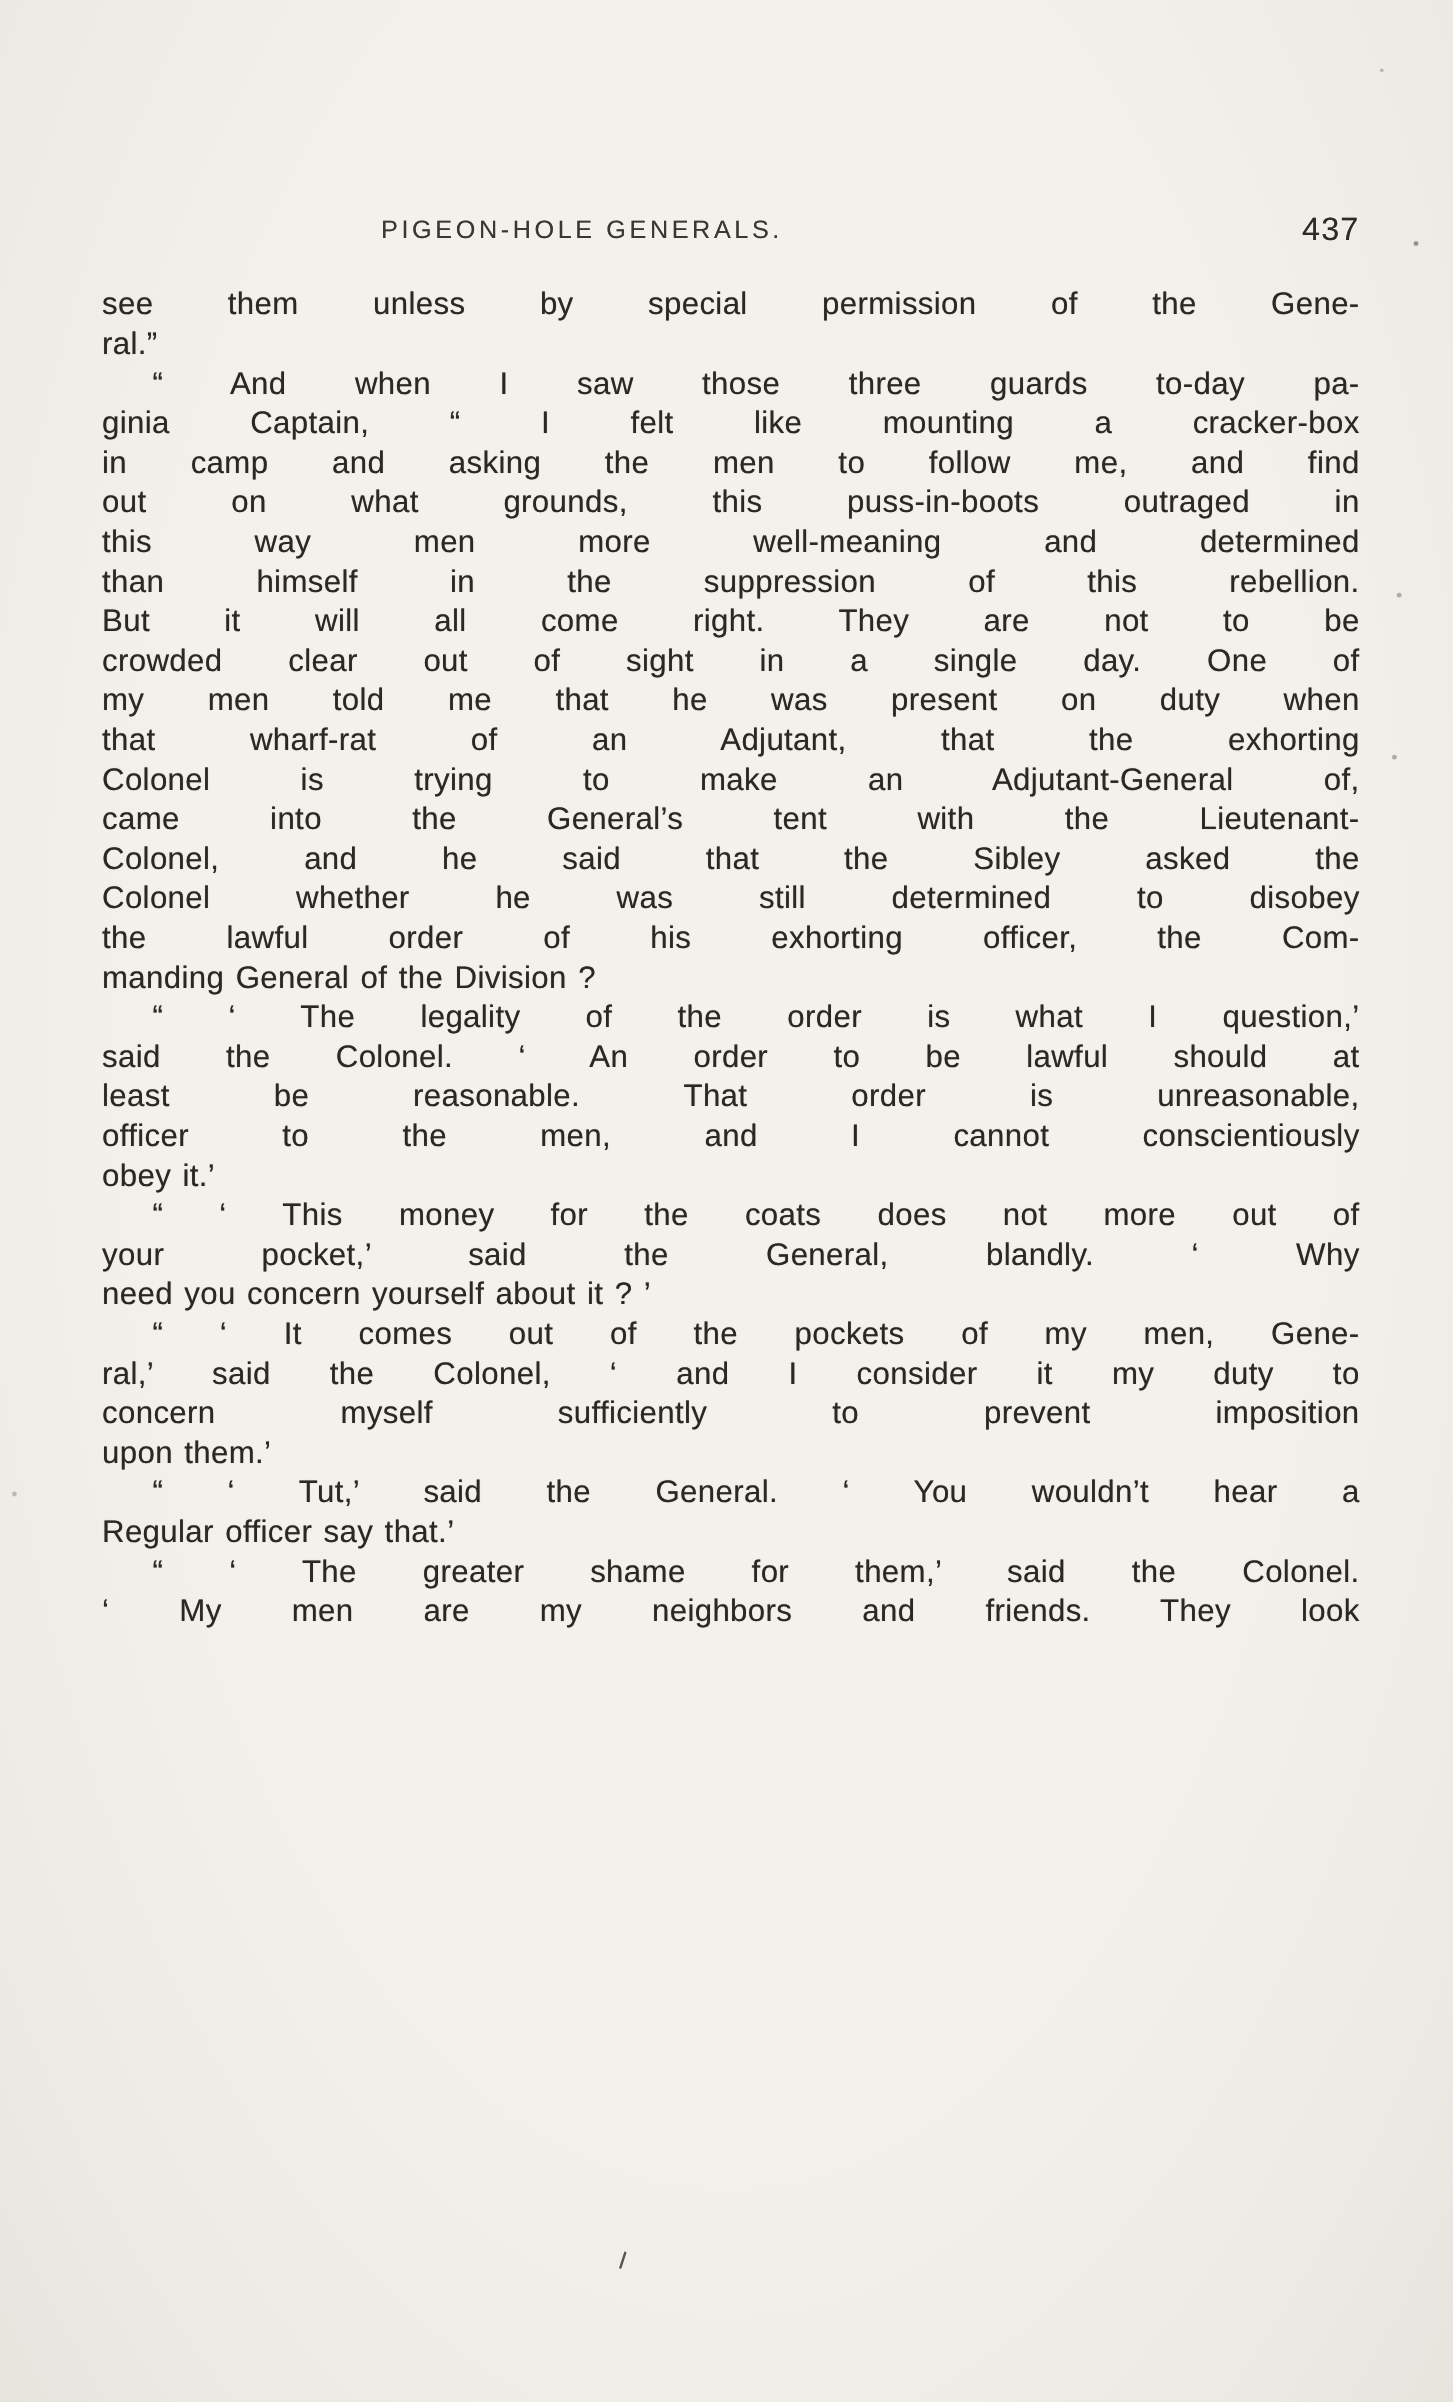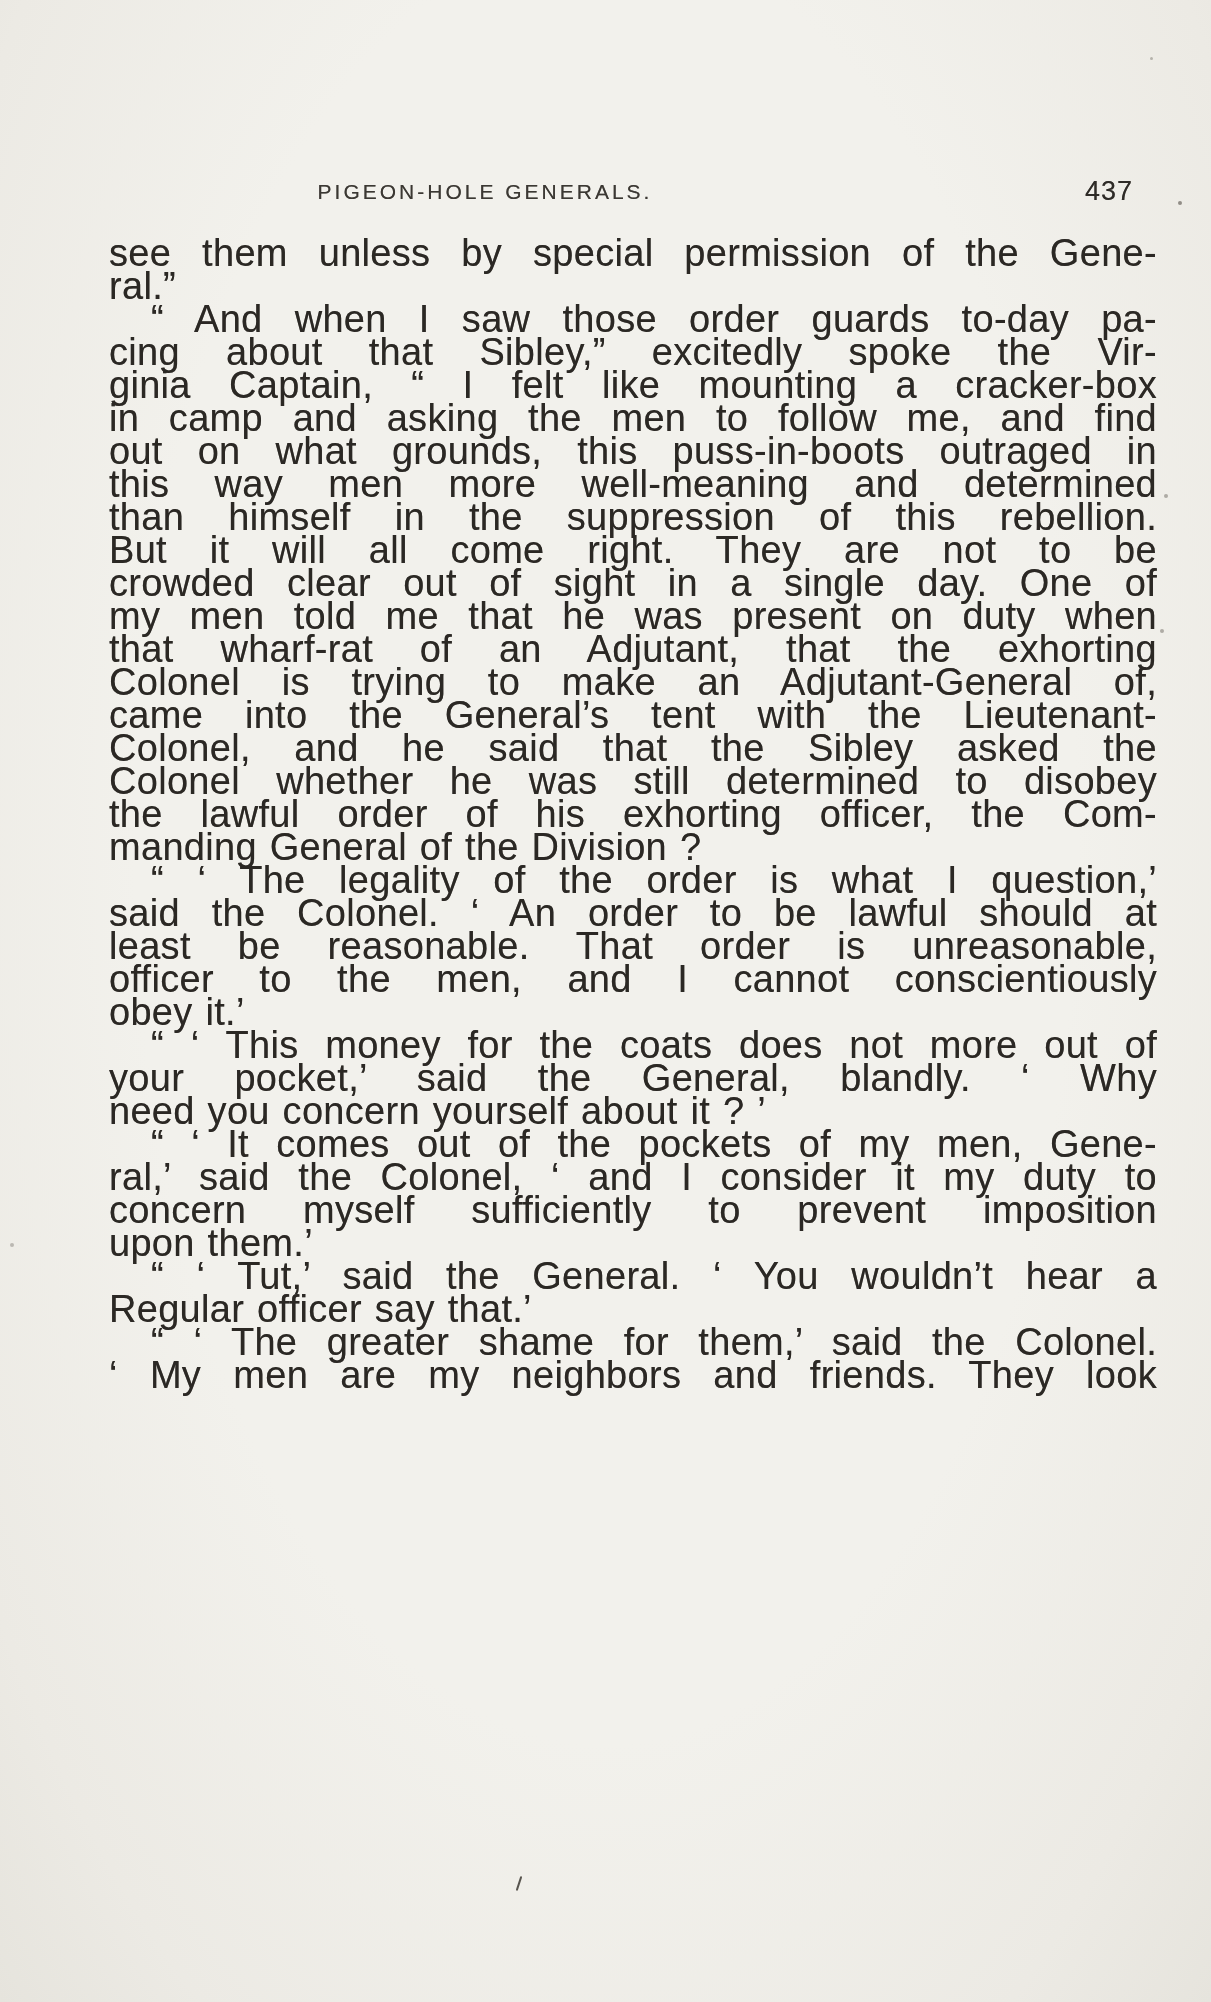--- a/index.html
+++ b/index.html
@@ -45,26 +45,25 @@
     font-size: 27px;
     letter-spacing: 1px;
     color: #2e2b27;
     text-shadow: 0 0 0.5px rgba(45,40,35,.55);
   }
   .body-text {
     position: absolute;
     top: 237px;
     left: 85px;
     width: 1048px;
-    font-size: 38px;
+    font-size: 26px;
     letter-spacing: 0.3px;
     word-spacing: 2px;
     color: #2b2824;
     text-shadow: 0 0 0.6px rgba(43,40,36,.55);
-    margin-left: 24px;
   }
   .line {
     height: 33px;
     line-height: 33px;
     text-align: justify;
     text-align-last: justify;
     white-space: normal;
   }
   .line.last {
     text-align-last: left;
@@ -101,22 +100,21 @@
 <div class="page">
 
   <div class="header">
     <div class="running-title">PIGEON-HOLE GENERALS.</div>
     <div class="page-number">437</div>
   </div>
 
   <div class="body-text">
       <div class="line">see them unless by special permission of the Gene-</div>
       <div class="line last">ral.”</div>
-      <div class="line indent">“ And when I saw those order guards to-day pa-</div>
-      <div class="line">cing about that Sibley,” excitedly spoke the Vir-</div>
+      <div class="line indent">“ And when I saw those three guards to-day pa-</div>
       <div class="line">ginia Captain, “ I felt like mounting a cracker-box</div>
       <div class="line">in camp and asking the men to follow me, and find</div>
       <div class="line">out on what grounds, this puss-in-boots outraged in</div>
       <div class="line">this way men more well-meaning and determined</div>
       <div class="line">than himself in the suppression of this rebellion.</div>
       <div class="line">But it will all come right. They are not to be</div>
       <div class="line">crowded clear out of sight in a single day. One of</div>
       <div class="line">my men told me that he was present on duty when</div>
       <div class="line">that wharf-rat of an Adjutant, that the exhorting</div>
       <div class="line">Colonel is trying to make an Adjutant-General of,</div>

